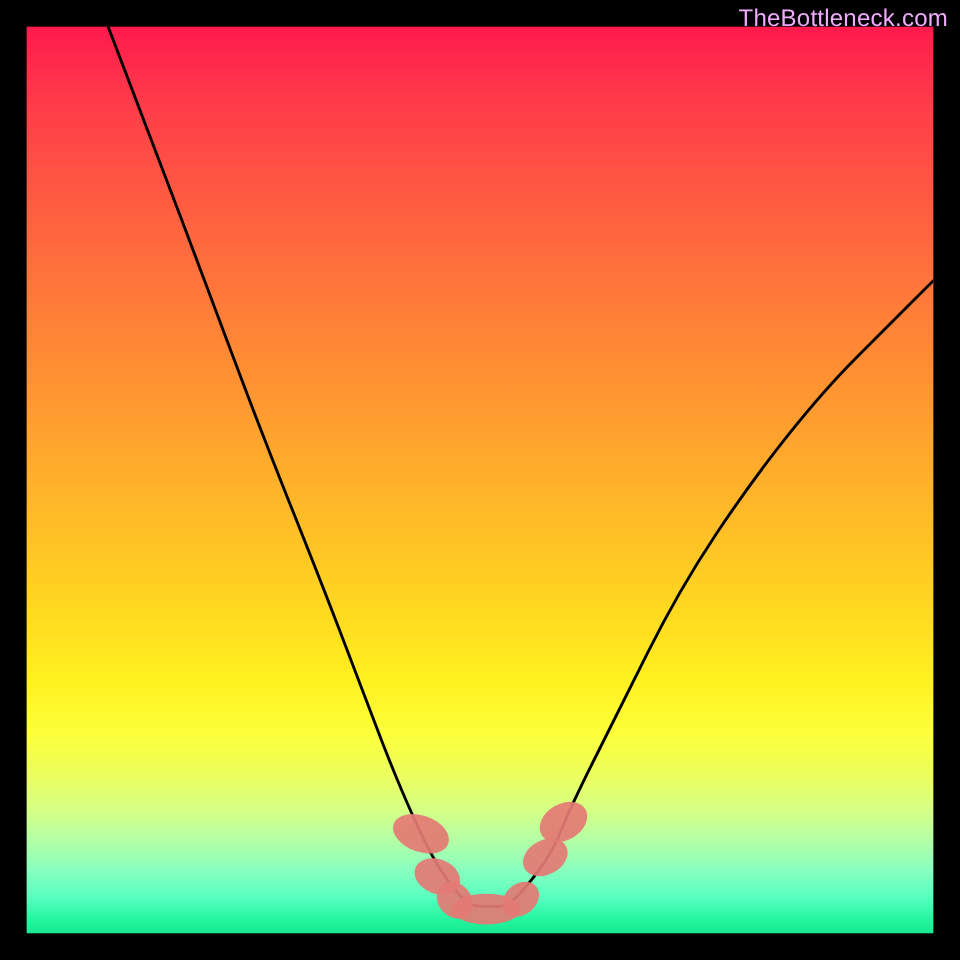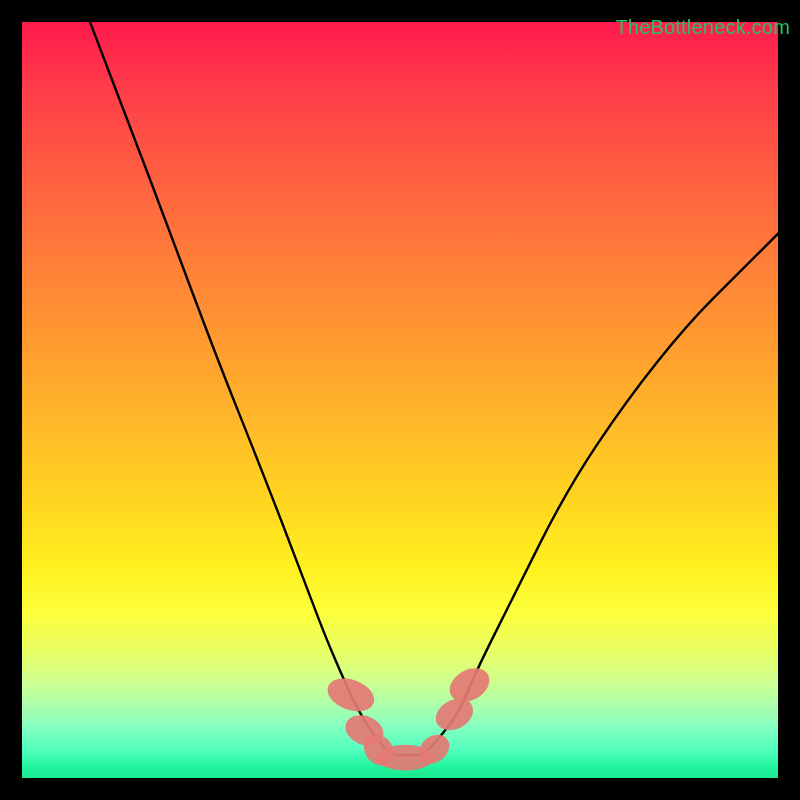--- a/index.html
+++ b/index.html
@@ -44,23 +44,23 @@
       #d0ff8c 87%,
       #b0ffa8 90%,
       #88ffc0 93%,
       #58ffbf 96%,
       #22f59f 98.5%,
       #18e88f 100%
     );
   }
   .attribution {
     position: absolute;
-    top: 16px;
+    top: 5px;
     right: 10px;
-    color: #22c55e;
+    color: #f0abfc;
     font-size: 20px;
     font-weight: 500;
     letter-spacing: 0.2px;
     user-select: none;
   }
   svg.curve {
     position: absolute;
     inset: 0;
     width: 756px;
     height: 756px;

